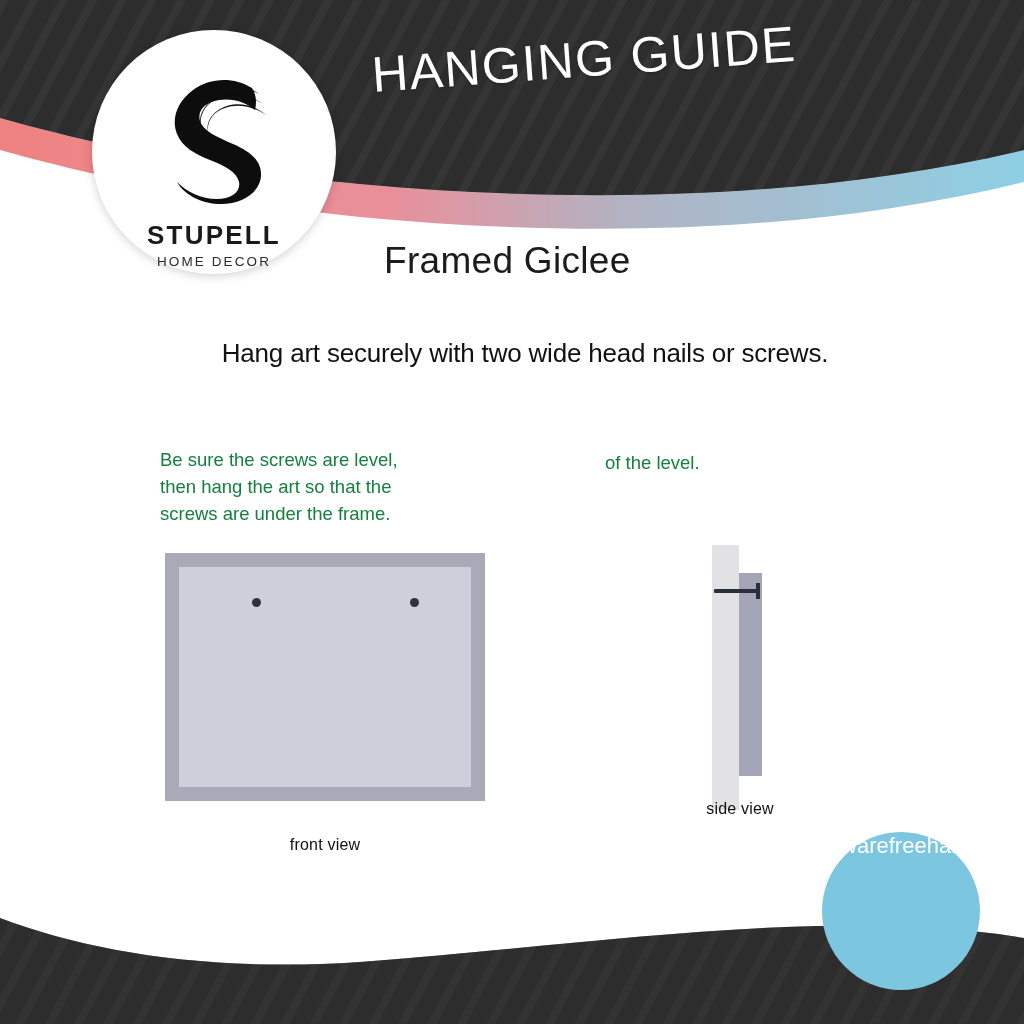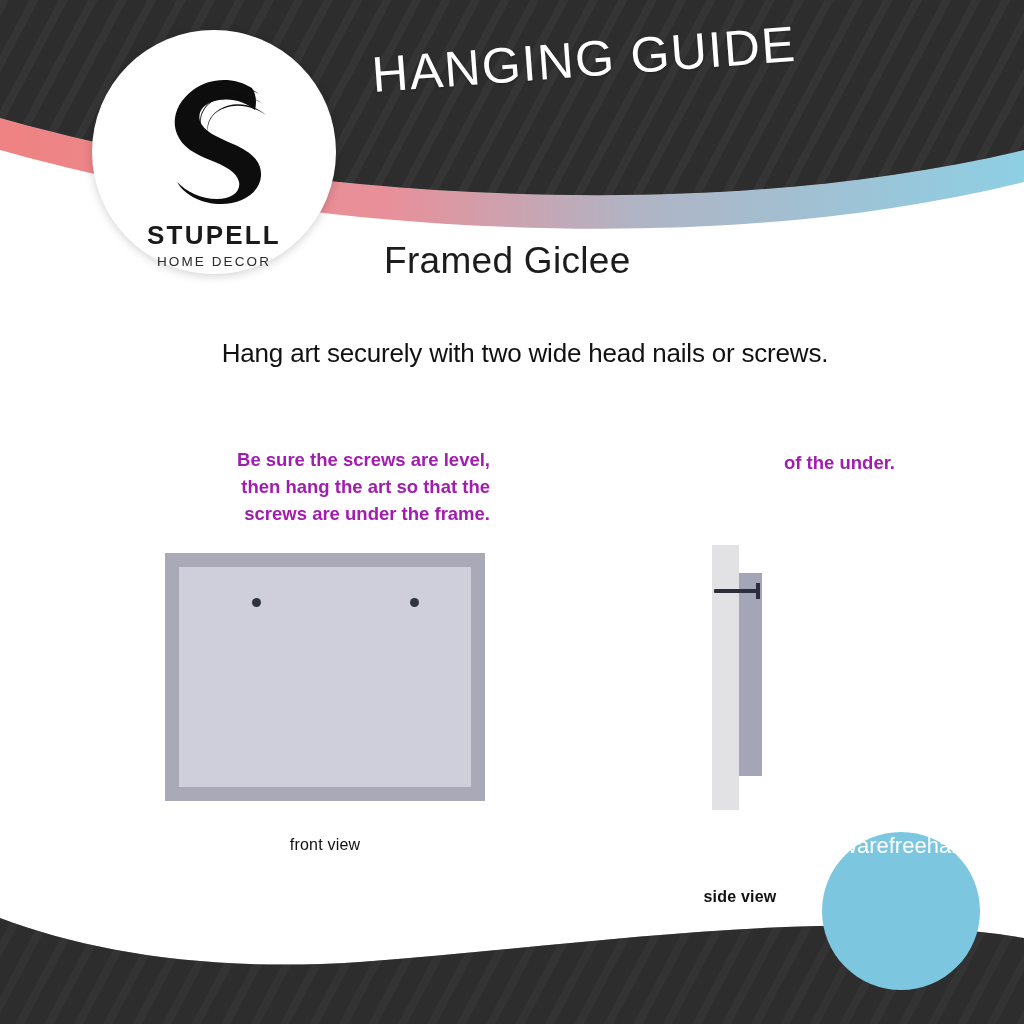--- a/index.html
+++ b/index.html
@@ -102,25 +102,25 @@
     font-size: 26px;
     color: #111111;
     font-weight: 400;
     letter-spacing: -0.2px;
     padding-left: 13px;
   }
 
   
   .caption-block {
     position: absolute;
-    text-align: right;
+    text-align: left;
     font-size: 18.5px;
     line-height: 1.45;
-    color: #a21caf;
-    font-weight: 700;
+    color: #15803d;
+    font-weight: 400;
   }
   #front-caption {
     left: 160px;
     top: 447px;
     width: 330px;
   }
   #side-caption {
     left: 605px;
     top: 450px;
     width: 290px;
@@ -199,21 +199,21 @@
   
   .view-label {
     position: absolute;
     text-align: center;
     font-size: 16px;
     color: #111111;
     font-weight: 500;
     letter-spacing: 0.2px;
   }
   #front-view-label { left: 165px; top: 836px; width: 320px; }
-  #side-view-label  { left: 660px; top: 888px; width: 160px; font-weight: bold; }
+  #side-view-label  { left: 660px; top: 800px; width: 160px; }
 
   
   #hardware-badge {
     position: absolute;
     left: 822px;
     top: 832px;
     width: 158px;
     height: 158px;
     border-radius: 50%;
     background: #7cc6e0;
@@ -299,21 +299,21 @@
 
   <div id="main-instruction">Hang art securely with two wide head nails or screws.</div>
 
   <div id="front-caption" class="caption-block">
     <div>Be sure the screws are level,</div>
     <div>then hang the art so that the</div>
     <div>screws are under the frame.</div>
   </div>
 
   <div id="side-caption" class="caption-block">
-    <div>of the under.</div>
+    <div>of the level.</div>
   </div>
 
   <div id="front-view-diagram">
     <div id="front-view-inner">
       <div id="screw-dot-left" class="screw-dot"></div>
       <div id="screw-dot-right" class="screw-dot"></div>
     </div>
   </div>
 
   <div id="side-view-diagram">

